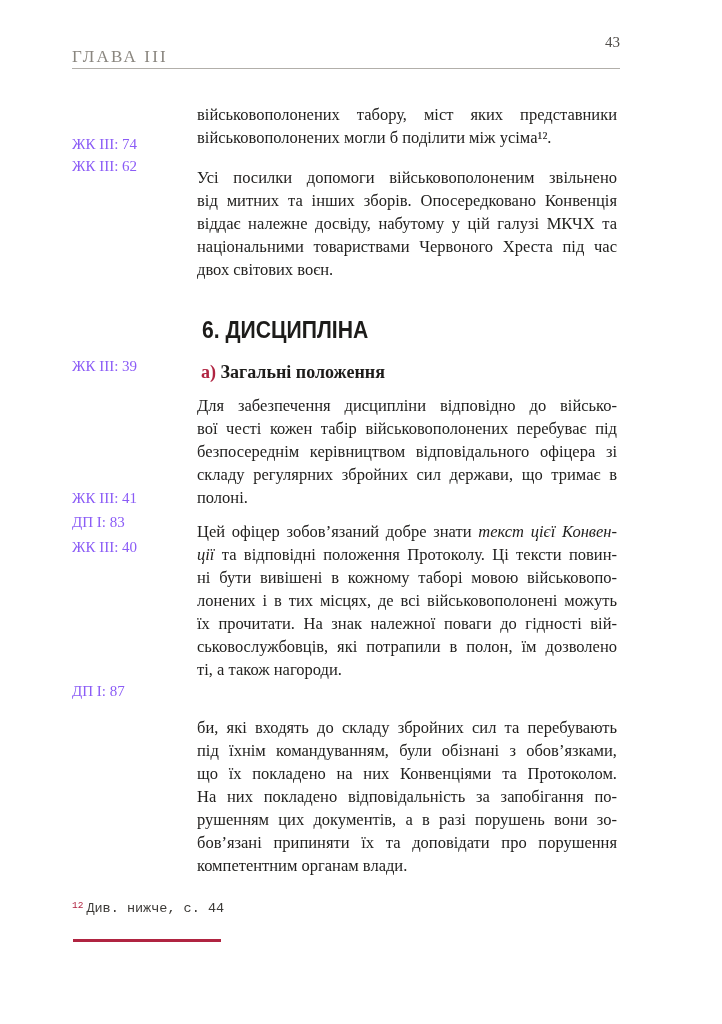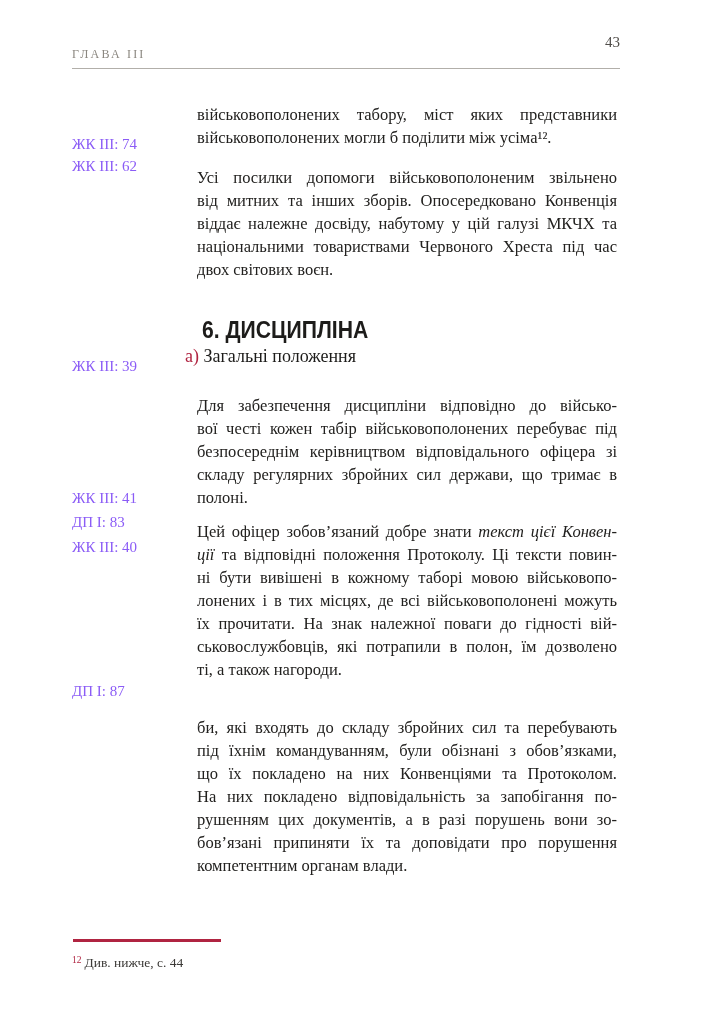--- a/index.html
+++ b/index.html
@@ -5,21 +5,21 @@
   html, body { margin:0; padding:0; background:#ffffff; }
   .page {
     position:relative; width:722px; height:1024px; background:#ffffff;
     font-family:"Liberation Serif", "DejaVu Serif", serif;
     color:#22211f; overflow:hidden;
   }
 
   
   .running-head {
     position:absolute; left:72px; top:47px;
-    font-size:12px; letter-spacing:2.2px; color:#8a867f; white-space:nowrap;
+    font-size:17px; letter-spacing:2.2px; color:#8a867f; white-space:nowrap;
   }
   .page-number {
     position:absolute; left:185px; top:34px; width:435px;
     text-align:right; font-size:15px; color:#504d49;
   }
   .header-rule {
     position:absolute; left:72px; top:68px; width:548px; height:1px;
     background:#b2afaa;
   }
 
@@ -39,34 +39,35 @@
 
   .section-title {
     position:absolute; left:185px; top:300px; margin:17px;
     font-family:"Liberation Sans", "DejaVu Sans", sans-serif;
     font-weight:bold; font-size:23px; line-height:26px; color:#1d1c1a;
     white-space:nowrap;
   }
   .section-title .condense { display:inline-block; transform:scaleX(.92); transform-origin:0 50%; }
 
   .subsection-title {
-    position:absolute; left:185px; top:344px; margin:0;
-    font-size:18px; line-height:24px; font-weight:normal; color:#1d1c1a;
+    position:absolute; left:185px; top:344px; margin:16px;
+    font-size:18px; line-height:24px; font-weight:bold; color:#1d1c1a;
     white-space:nowrap;
   }
   .accent { color:#b02441; }
 
   
   .fn-rule {
     position:absolute; left:73px; top:939px; width:148px; height:3px;
     background:#b02441;
   }
   .footnote {
-    position:absolute; left:72px; top:955px; font-size:13.5px; color:#3c3a37;
+    position:absolute; left:72px; top:901px; font-size:13.5px; color:#3c3a37;
     white-space:nowrap;
+    font-family:Liberation Mono, monospace;
   }
   .footnote .fn-marker {
     font-size:9.5px; color:#b02441; position:relative; top:-4px; margin-right:3px;
   }
 </style>
 </head>
 <body>
 
 <div class="page">
 

